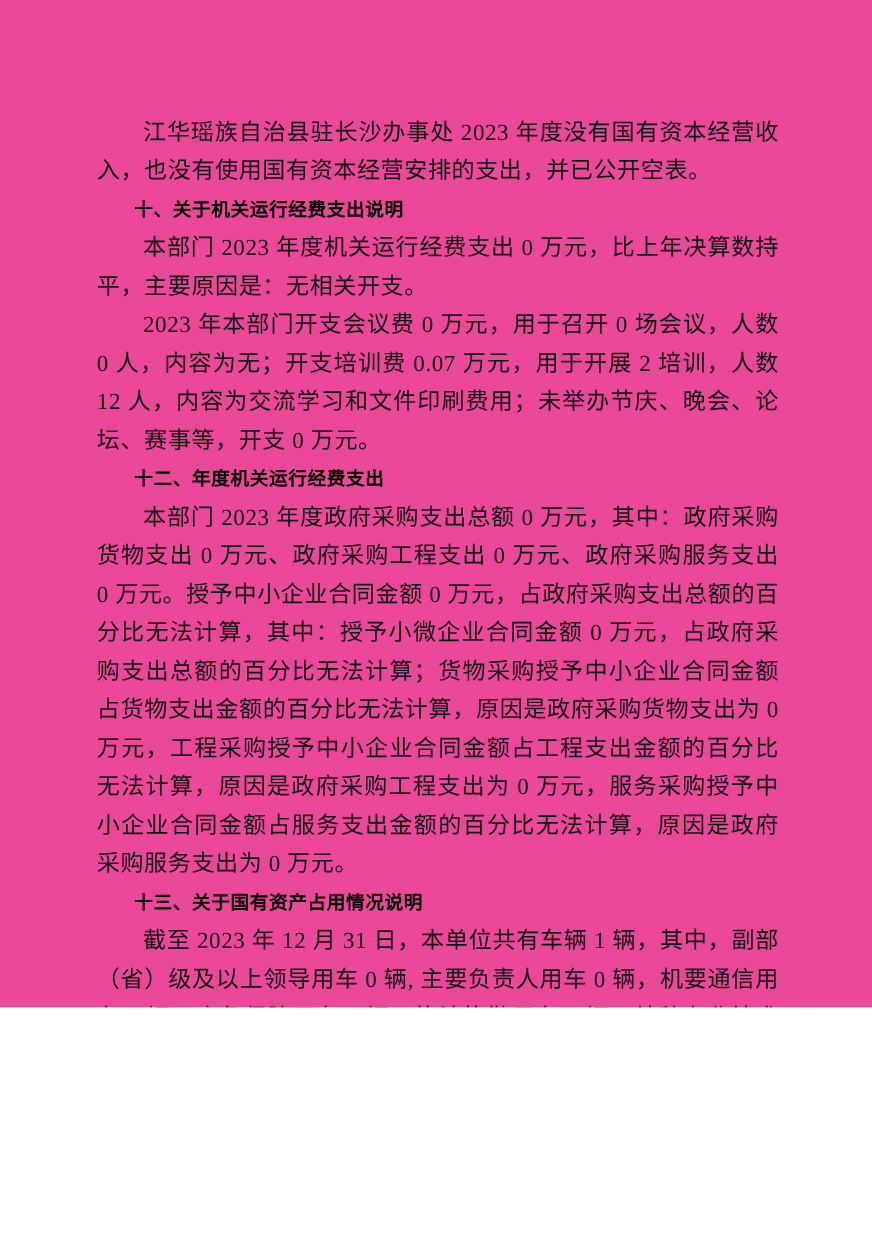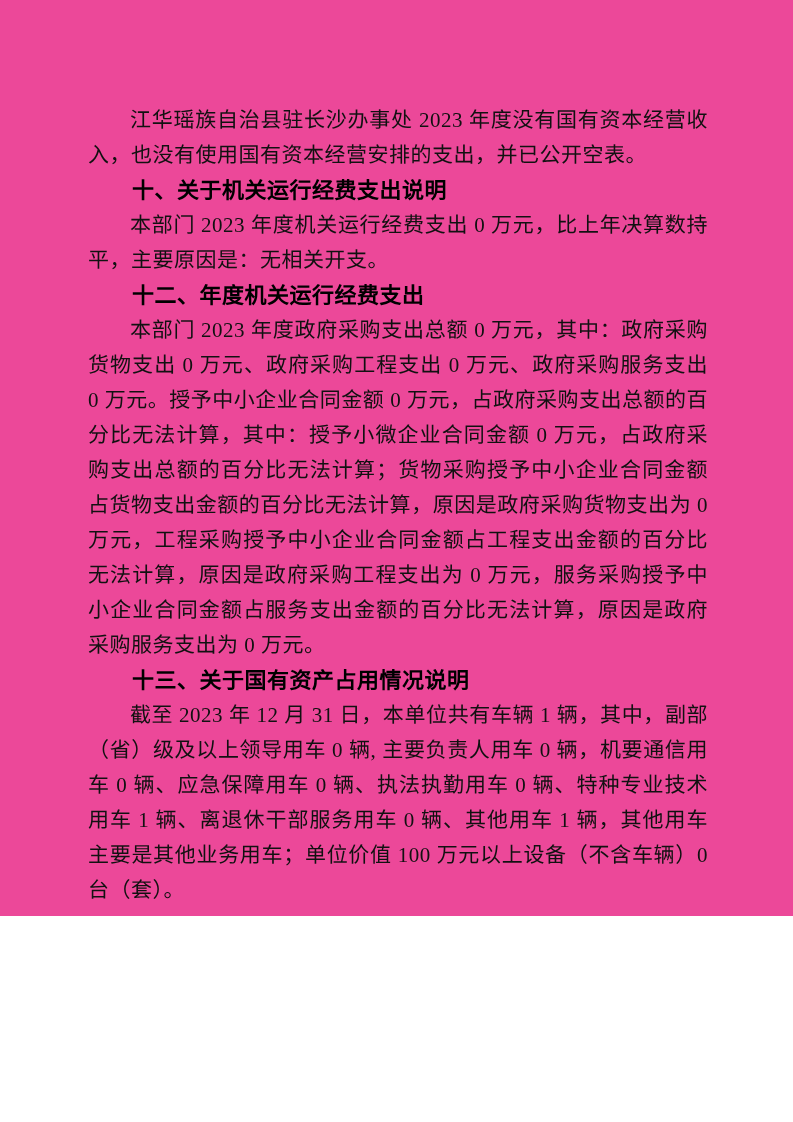--- a/index.html
+++ b/index.html
@@ -31,32 +31,33 @@
     margin: 0;
     padding: 0;
     text-indent: 2em;
   }
   h2.heading {
     margin: 0;
     padding: 0;
     text-indent: 2em;
     font-family: "Liberation Sans", "DejaVu Sans", sans-serif;
     font-weight: 700;
-    font-size: 22px;
+    font-size: 17px;
     line-height: 35px;
     letter-spacing: 0.5px;
     color: #000000;
   }
 </style>
 </head>
 <body>
 
 <div class="page">
   <div class="content">
     <p class="para">江华瑶族自治县驻长沙办事处 2023 年度没有国有资本经营收入，也没有使用国有资本经营安排的支出，并已公开空表。</p>
     <h2 class="heading">十、关于机关运行经费支出说明</h2>
     <p class="para">本部门 2023 年度机关运行经费支出 0 万元，比上年决算数持平，主要原因是：无相关开支。</p>
+    <p class="para">2023 年本部门开支会议费 0 万元，用于召开 0 场会议，人数 0 人，内容为无；开支培训费 0.07 万元，用于开展 2 培训，人数 12 人，内容为交流学习和文件印刷费用；未举办节庆、晚会、论坛、赛事等，开支 0 万元。</p>
     <h2 class="heading">十二、年度机关运行经费支出</h2>
     <p class="para">本部门 2023 年度政府采购支出总额 0 万元，其中：政府采购货物支出 0 万元、政府采购工程支出 0 万元、政府采购服务支出 0 万元。授予中小企业合同金额 0 万元，占政府采购支出总额的百分比无法计算，其中：授予小微企业合同金额 0 万元，占政府采购支出总额的百分比无法计算；货物采购授予中小企业合同金额占货物支出金额的百分比无法计算，原因是政府采购货物支出为 0 万元，工程采购授予中小企业合同金额占工程支出金额的百分比无法计算，原因是政府采购工程支出为 0 万元，服务采购授予中小企业合同金额占服务支出金额的百分比无法计算，原因是政府采购服务支出为 0 万元。</p>
     <h2 class="heading">十三、关于国有资产占用情况说明</h2>
     <p class="para">截至 2023 年 12 月 31 日，本单位共有车辆 1 辆，其中，副部（省）级及以上领导用车 0 辆, 主要负责人用车 0 辆，机要通信用车 0 辆、应急保障用车 0 辆、执法执勤用车 0 辆、特种专业技术用车 1 辆、离退休干部服务用车 0 辆、其他用车 1 辆，其他用车主要是其他业务用车；单位价值 100 万元以上设备（不含车辆）0 台（套）。</p>
   </div>
 </div>
 
 </body></html>

